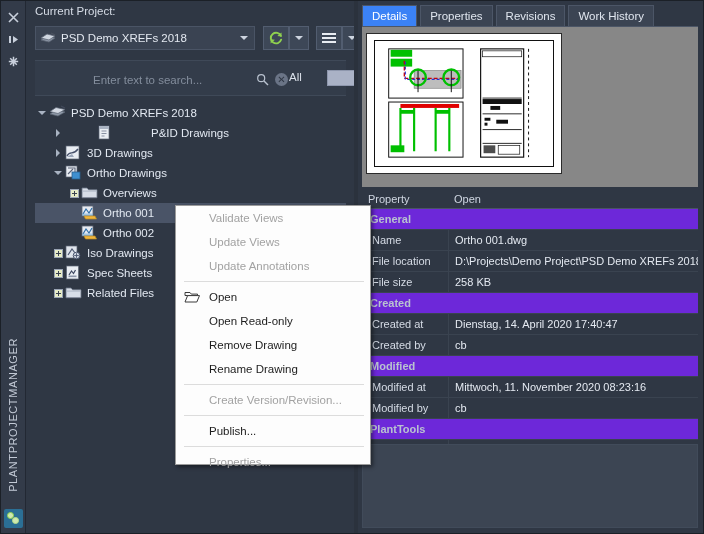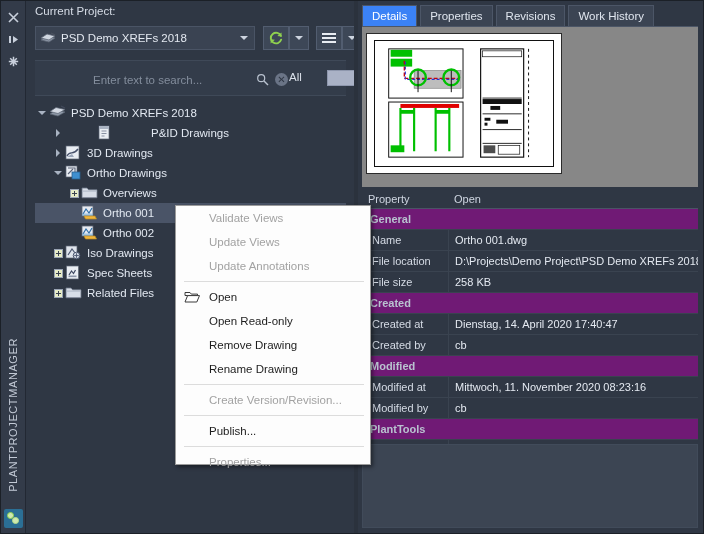--- a/index.html
+++ b/index.html
@@ -250,21 +250,21 @@
     display: flex; height: 19px; align-items: center;
     color: #cfd6e1;
     border-bottom: 1px solid #4a5465;
   }
   .phead .c1 { width: 86px; padding-left: 6px; }
   .phead .c2 { padding-left: 6px; }
   .prow {
     display: flex; height: 21px; align-items: center;
     border-bottom: 1px solid #3a4350;
   }
-  .prow.grp { background: #701a75; }
+  .prow.grp { background: #6d28d9; }
   .prow .c1 {
     width: 86px; padding-left: 10px;
     color: #d5dbe5;
     overflow: hidden; white-space: nowrap;
   }
   .prow.grp .c1 {
     font-weight: bold; color: #b9c2d0; padding-left: 8px; width: auto;
   }
   .prow .c2 {
     padding-left: 6px; color: #e4e9f1;

